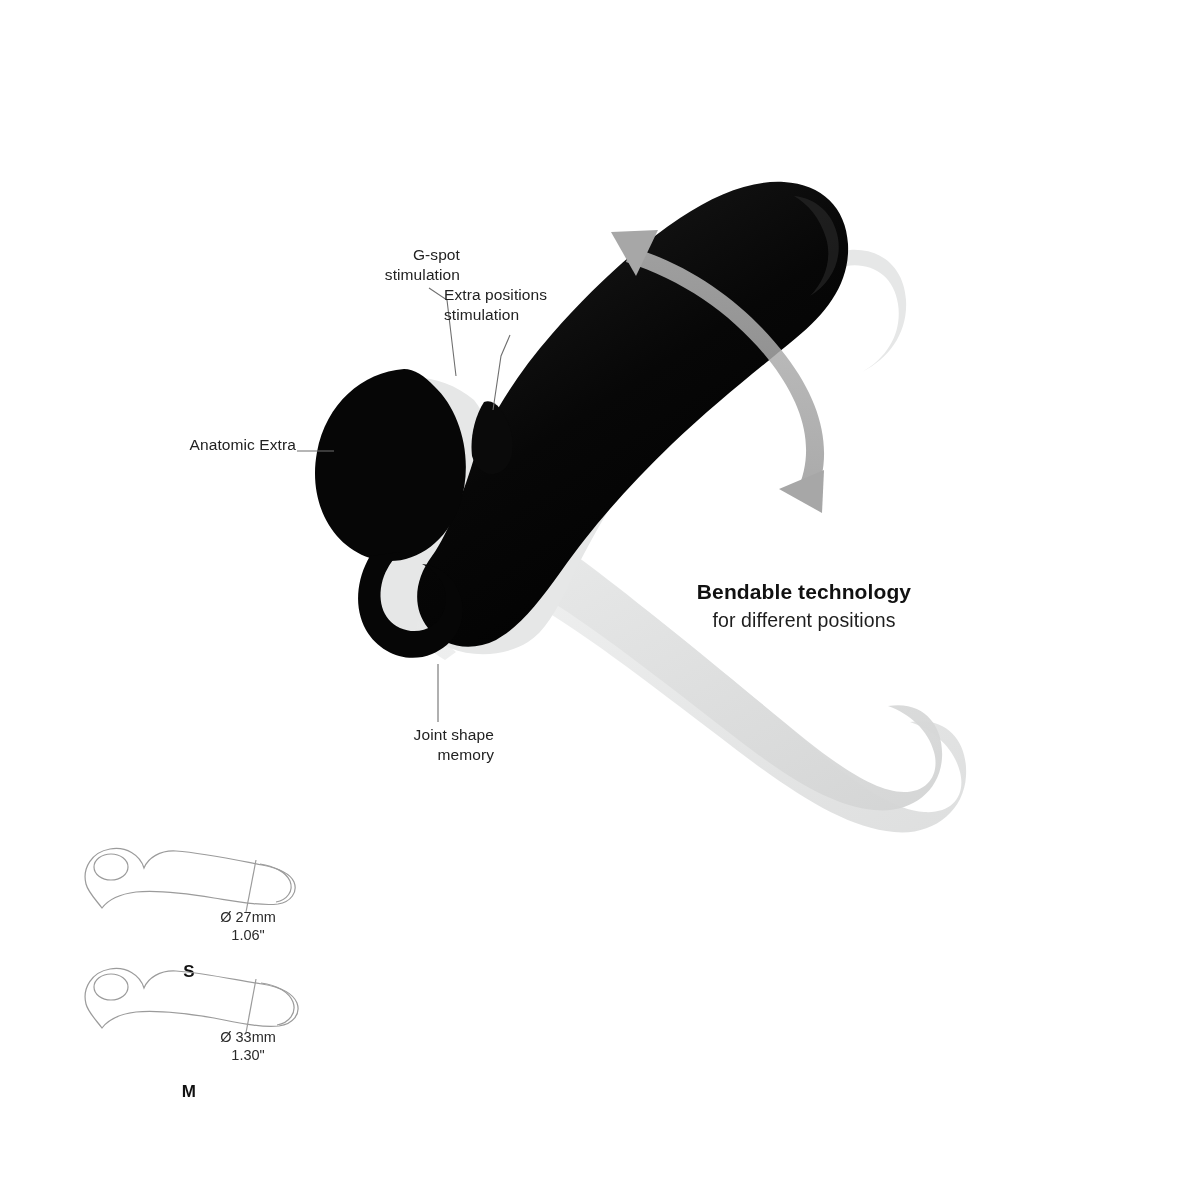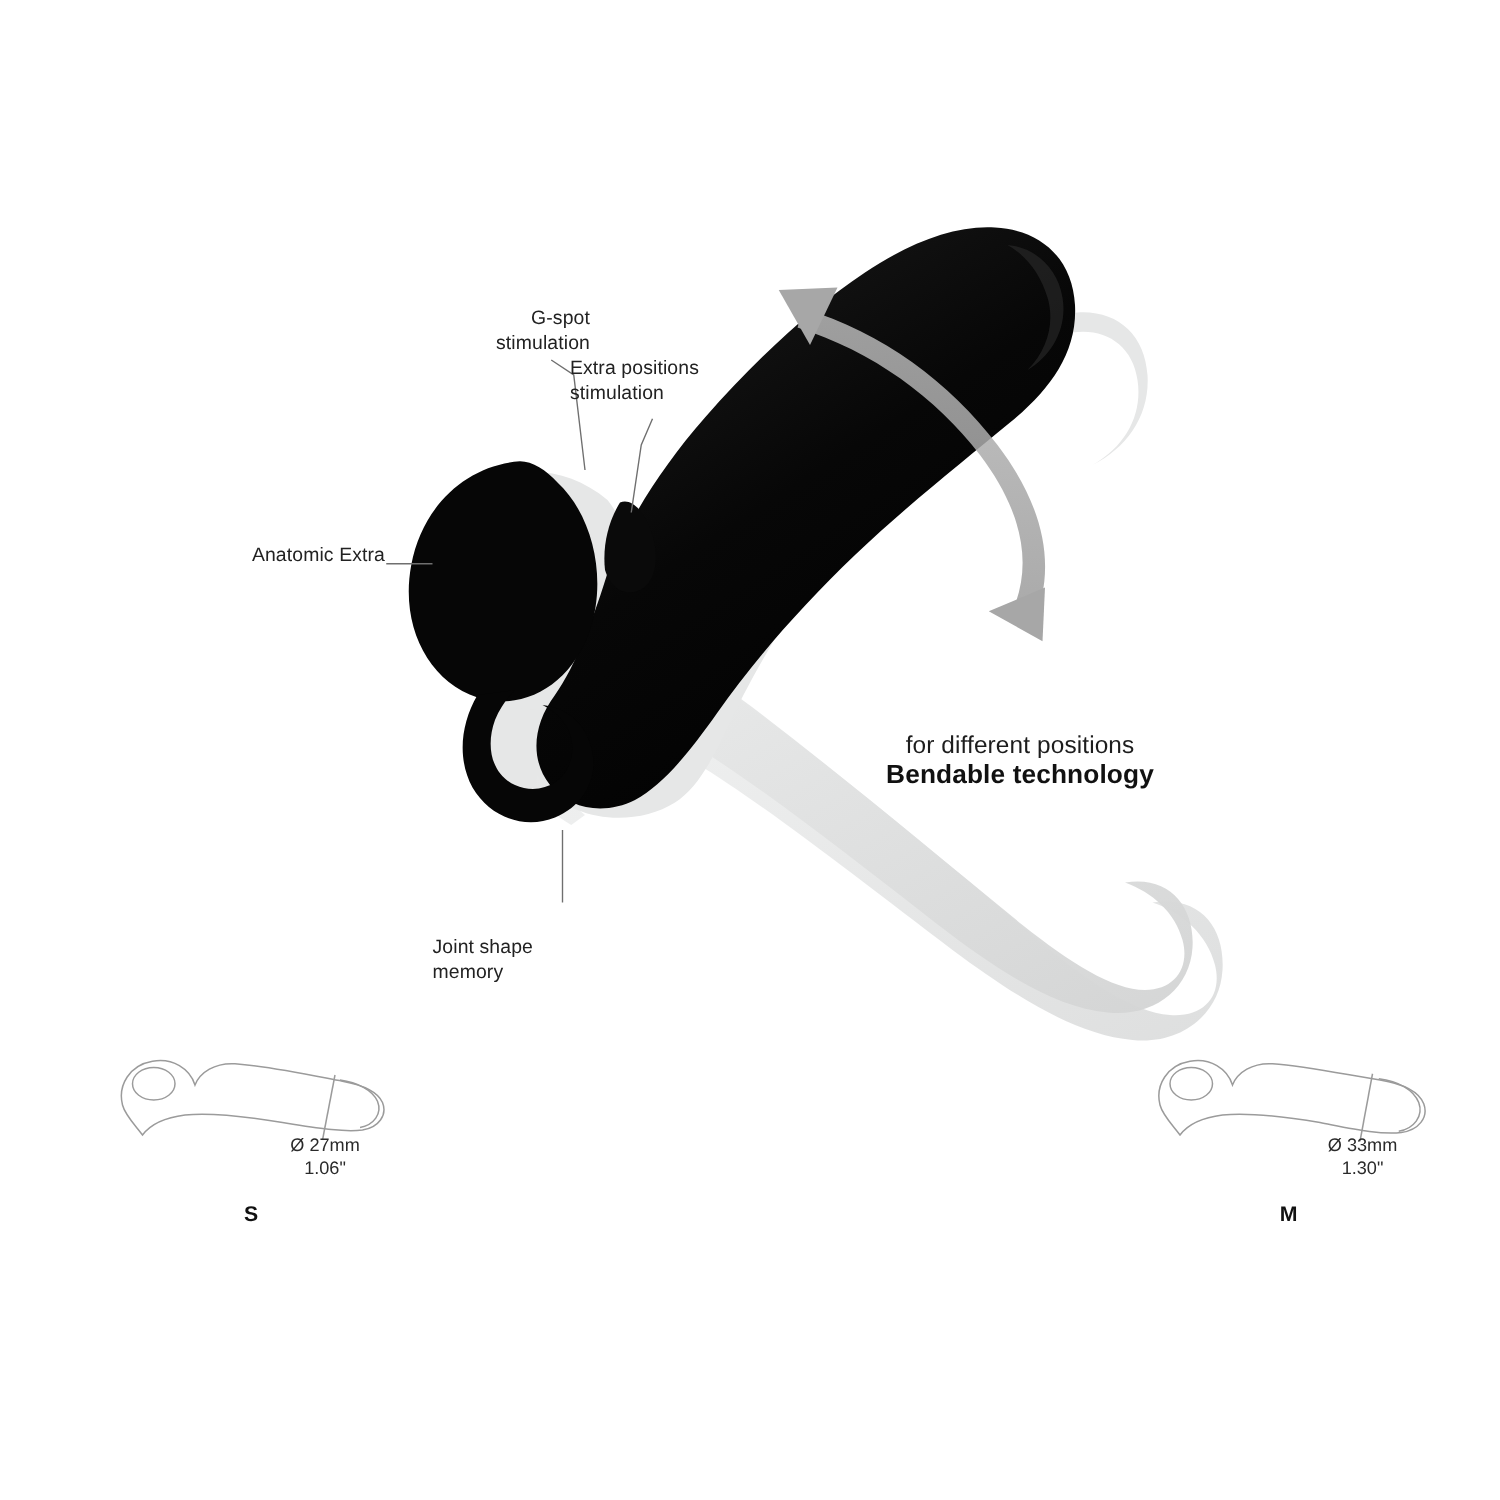--- a/index.html
+++ b/index.html
@@ -11,21 +11,21 @@
     width: 1200px;
     height: 1200px;
     position: relative;
     font-family: "Liberation Sans", sans-serif;
     color: #1a1a1a;
     overflow: hidden;
   }
 
   #stage {
     position: absolute;
-    left: 16px; top: 0;
+    left: 4px; top: 0;
     width: 1011px;
     height: 1200px;
   }
 
   .diagram-svg {
     position: absolute;
     left: 0;
     top: 0;
     width: 1200px;
     height: 1200px;
@@ -34,21 +34,21 @@
   .callout {
     position: absolute;
     font-size: 15.5px;
     line-height: 1.28;
     color: #222222;
     white-space: pre-line;
     letter-spacing: 0.1px;
   }
   .callout.right { text-align: right; }
   .callout.left  { text-align: left; }
-  .callout.center{ text-align: left; margin-top: 23px; }
+  .callout.center{ text-align: right; }
 
   #callout-gspot      { left: 306px;  top: 245px; width: 150px; }
   #callout-extra      { left: 440px;  top: 285px; width: 145px; }
   #callout-anatomic   { left: 120px;  top: 435px; width: 172px; }
   #callout-joint      { left: 330px;  top: 725px; width: 160px; }
 
   #bendable-block {
     position: absolute;
     left: 620px;
     top: 580px;
@@ -69,21 +69,21 @@
     letter-spacing: 0.1px;
   }
 
   #sizes-row {
     position: absolute;
     left: 60px;
     top: 820px;
     width: 1080px;
     height: 190px;
     display: flex;
-    flex-direction: row;
+    flex-direction: column;
     justify-content: space-between;
   }
   .size-cell {
     width: 250px;
     position: relative;
     height: 190px;
   }
   .size-figure {
     position: relative;
     width: 250px;
@@ -269,22 +269,22 @@
 
   <div class="callout right" id="callout-gspot">G-spot
 stimulation</div>
   <div class="callout left" id="callout-extra">Extra positions
 stimulation</div>
   <div class="callout right" id="callout-anatomic">Anatomic Extra</div>
   <div class="callout center" id="callout-joint">Joint shape
 memory</div>
 
   <div id="bendable-block">
+    <div id="bendable-title">Bendable technology</div>
     <div id="bendable-sub">for different positions</div>
-    <div id="bendable-title">Bendable technology</div>
   </div>
 
   <div id="sizes-row">
 
     <div class="size-cell">
       <div class="size-figure">
         <svg width="250" height="120" viewBox="0 0 250 120">
           <g fill="none" stroke="#9b9b9b" stroke-width="1.2">
             <path d="M22 64 C 18 48, 28 32, 46 29 C 62 26, 76 35, 80 48 C 84 38, 96 30, 112 31 C 140 33, 172 40, 198 45 C 214 48, 226 53, 230 62 C 234 72, 227 82, 214 84 C 198 86, 176 82, 150 78 C 120 73, 92 70, 72 72 C 56 74, 44 80, 38 88 C 32 80, 24 72, 22 64 Z"></path>
             <ellipse cx="47" cy="47" rx="17" ry="13"></ellipse>

